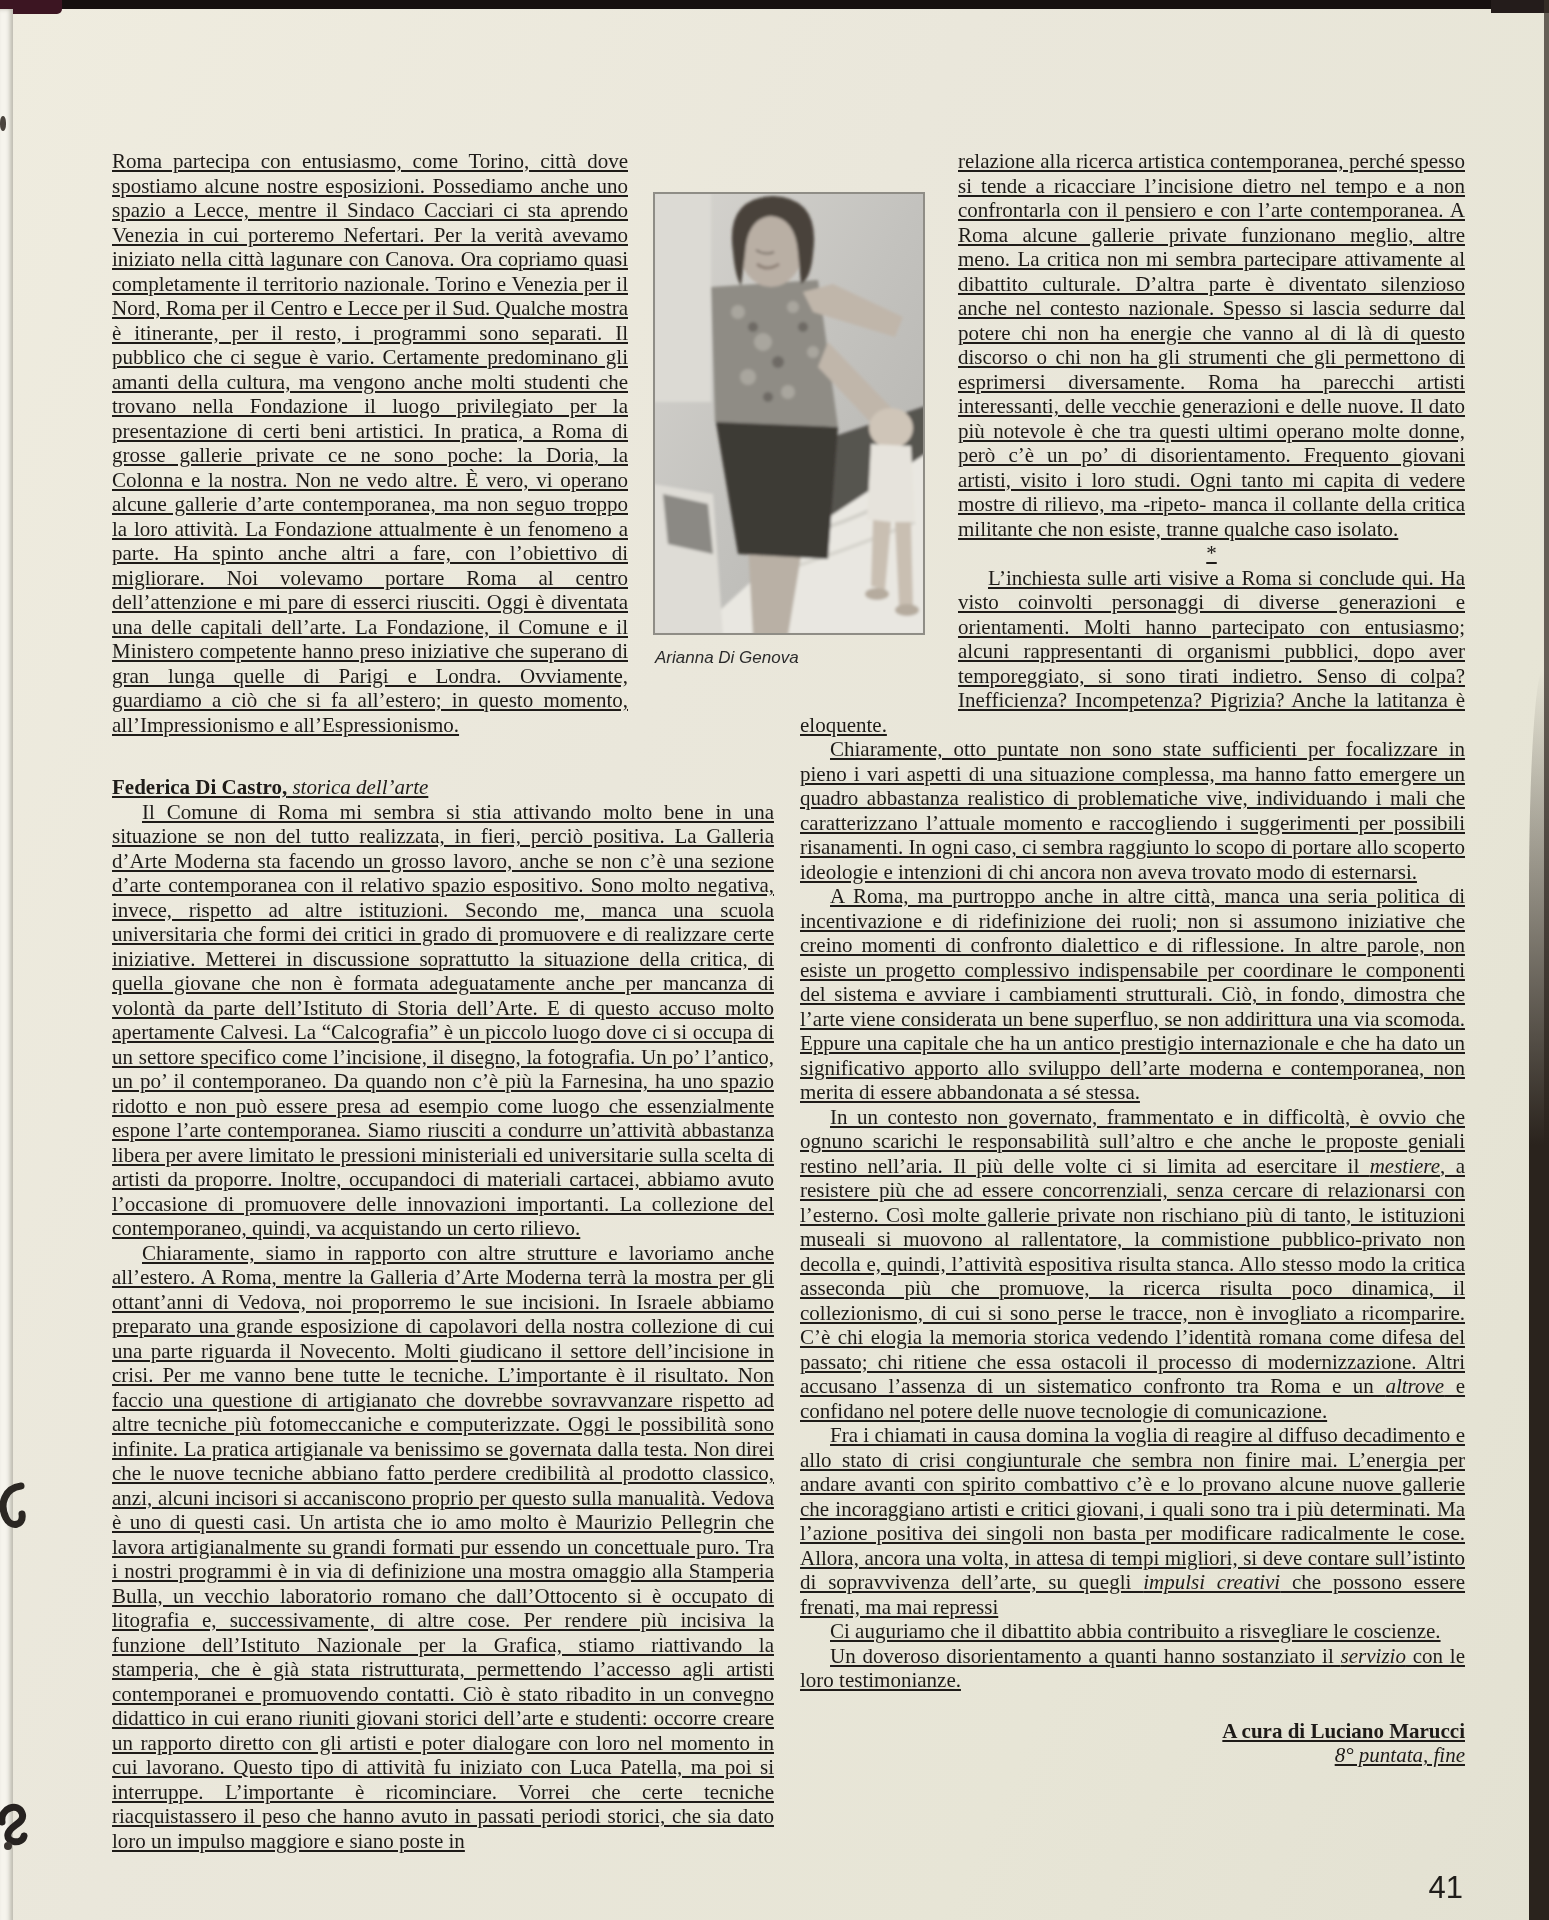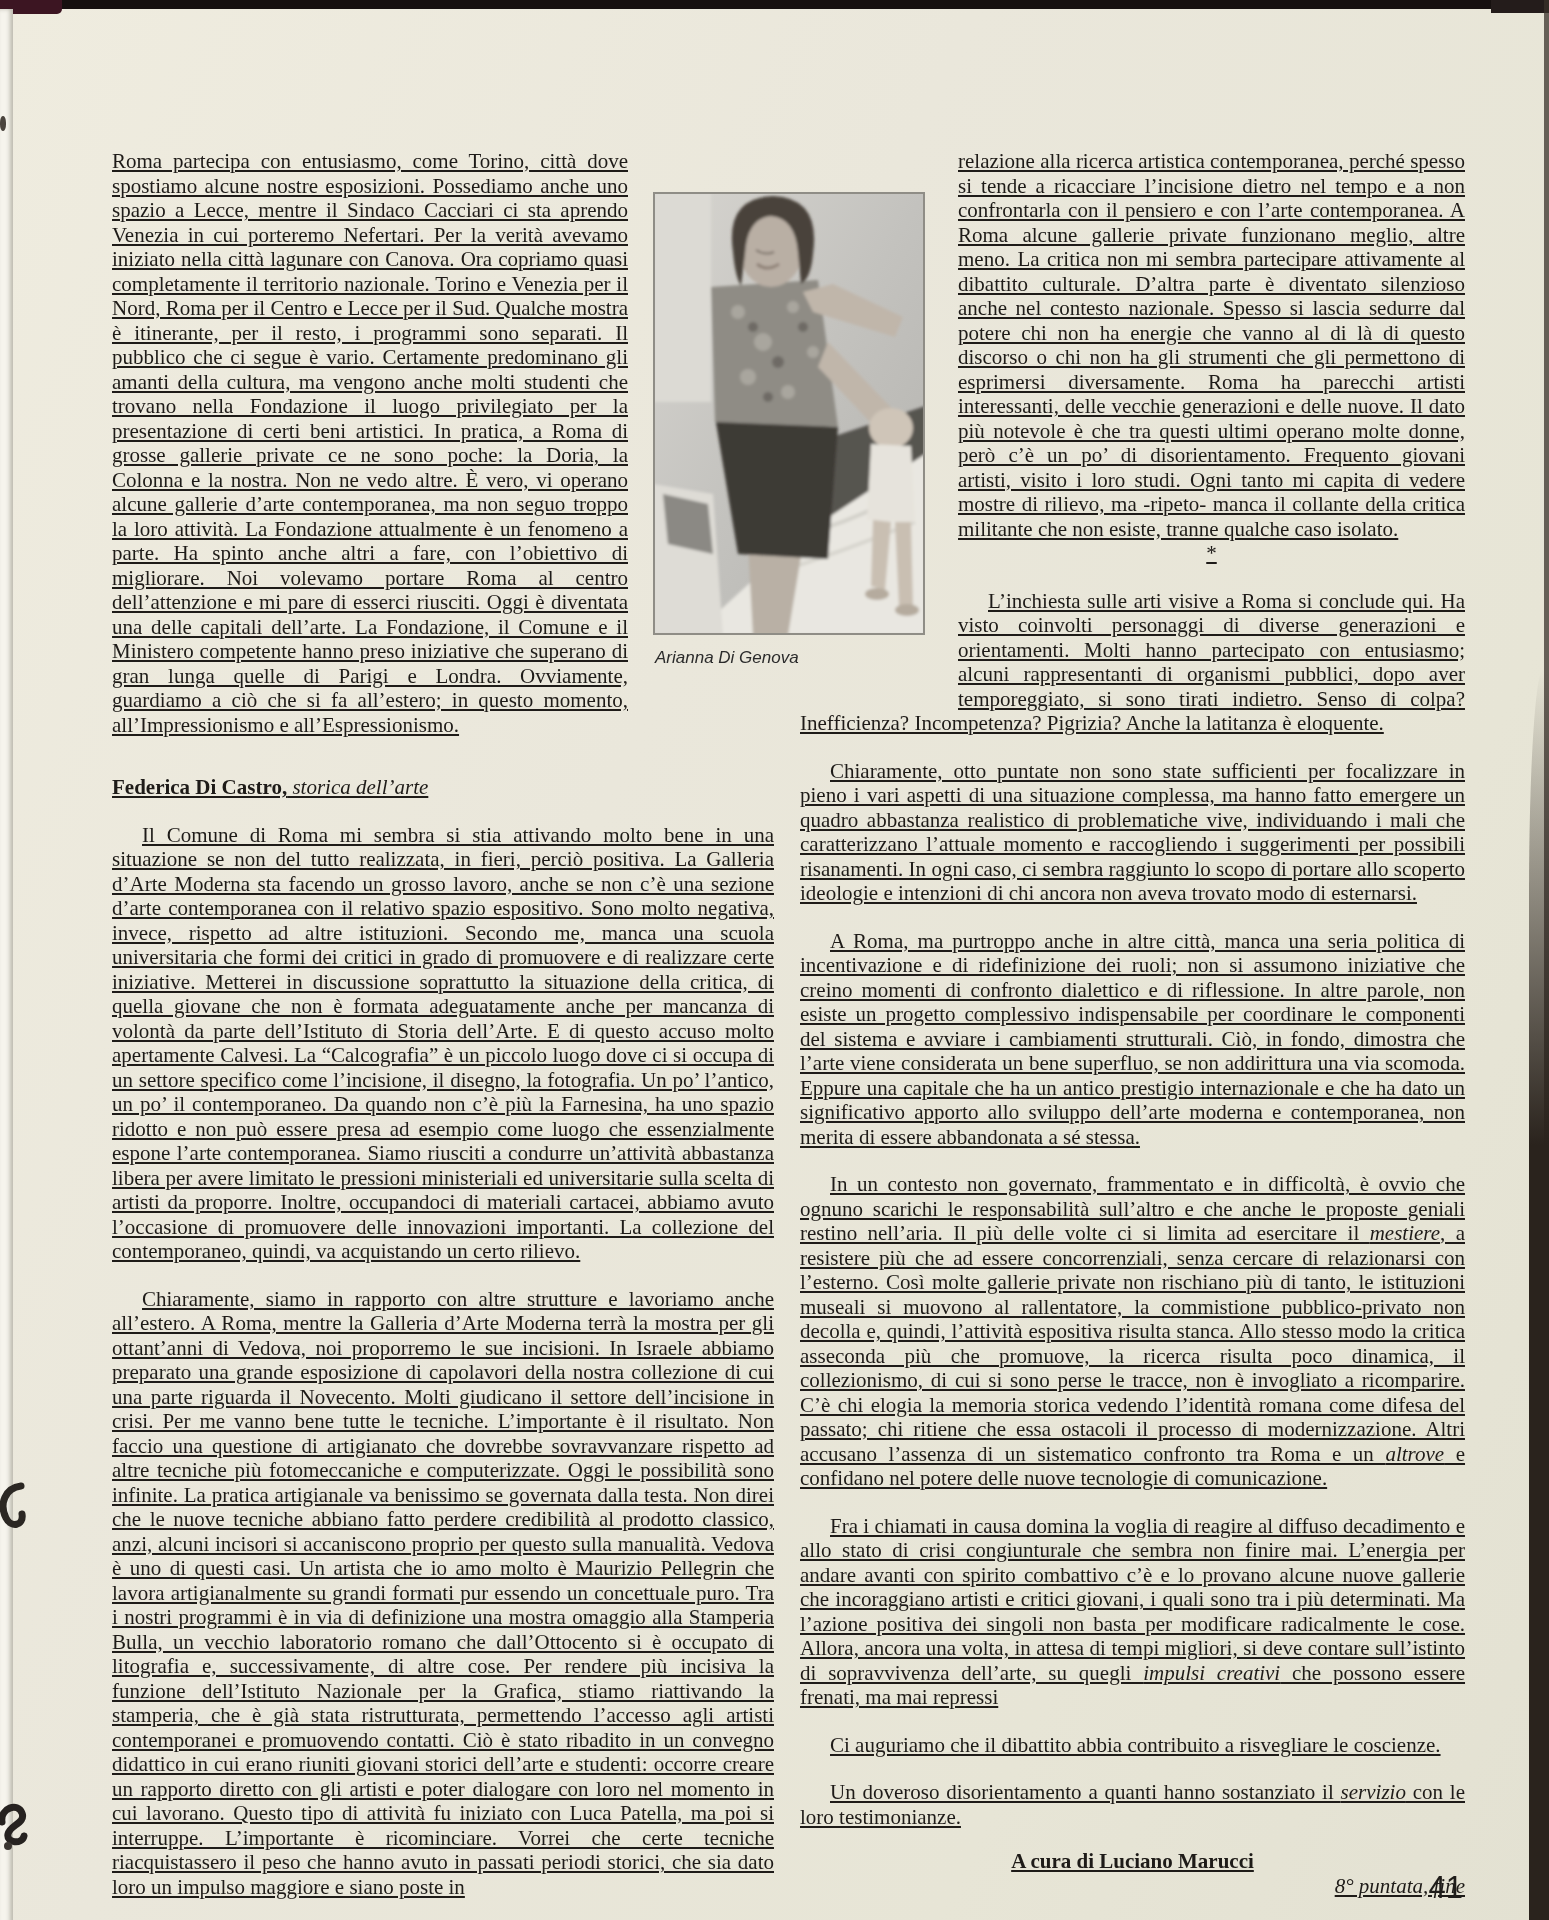--- a/index.html
+++ b/index.html
@@ -26,24 +26,24 @@
   .photo svg { display:block; }
   .caption { position:absolute; left:655px; top:648px; width:300px;
     font-family:"Liberation Sans", sans-serif; font-style:italic; font-size:17px; color:#2b2b2b; }
   
   .col { position:absolute; top:149px; font-size:21px; line-height:24.5px; text-align:justify; color:#1e1b18; }
   .col-left  { left:112px; width:662px; }
   .col-right { left:800px; width:665px; }
   .spacer-right { float:right; width:146px; height:560px; }
   .spacer-left  { float:left;  width:158px; height:560px; }
   .para { margin:0;text-decoration:underline; }
-  .para.indent { text-indent:30px;margin-top:23px; }
+  .para.indent { text-indent:30px; }
   .para.heading { margin-top:38px; }
   .para.star { text-align:center; }
-  .para.credit-name { text-align:center; margin-top:20px; }
+  .para.credit-name { text-align:right; margin-top:26px; }
   .para.credit-sub  { text-align:right; }
   .b { font-weight:bold; }
   .i { font-style:italic;text-align:right; }
   .page-number { position:absolute; right:86px; top:1870px;
     font-family:"Liberation Sans", sans-serif; font-size:31px; color:#1f1d1a; }
 </style>
 </head>
 <body>
 
 <div class="page">

